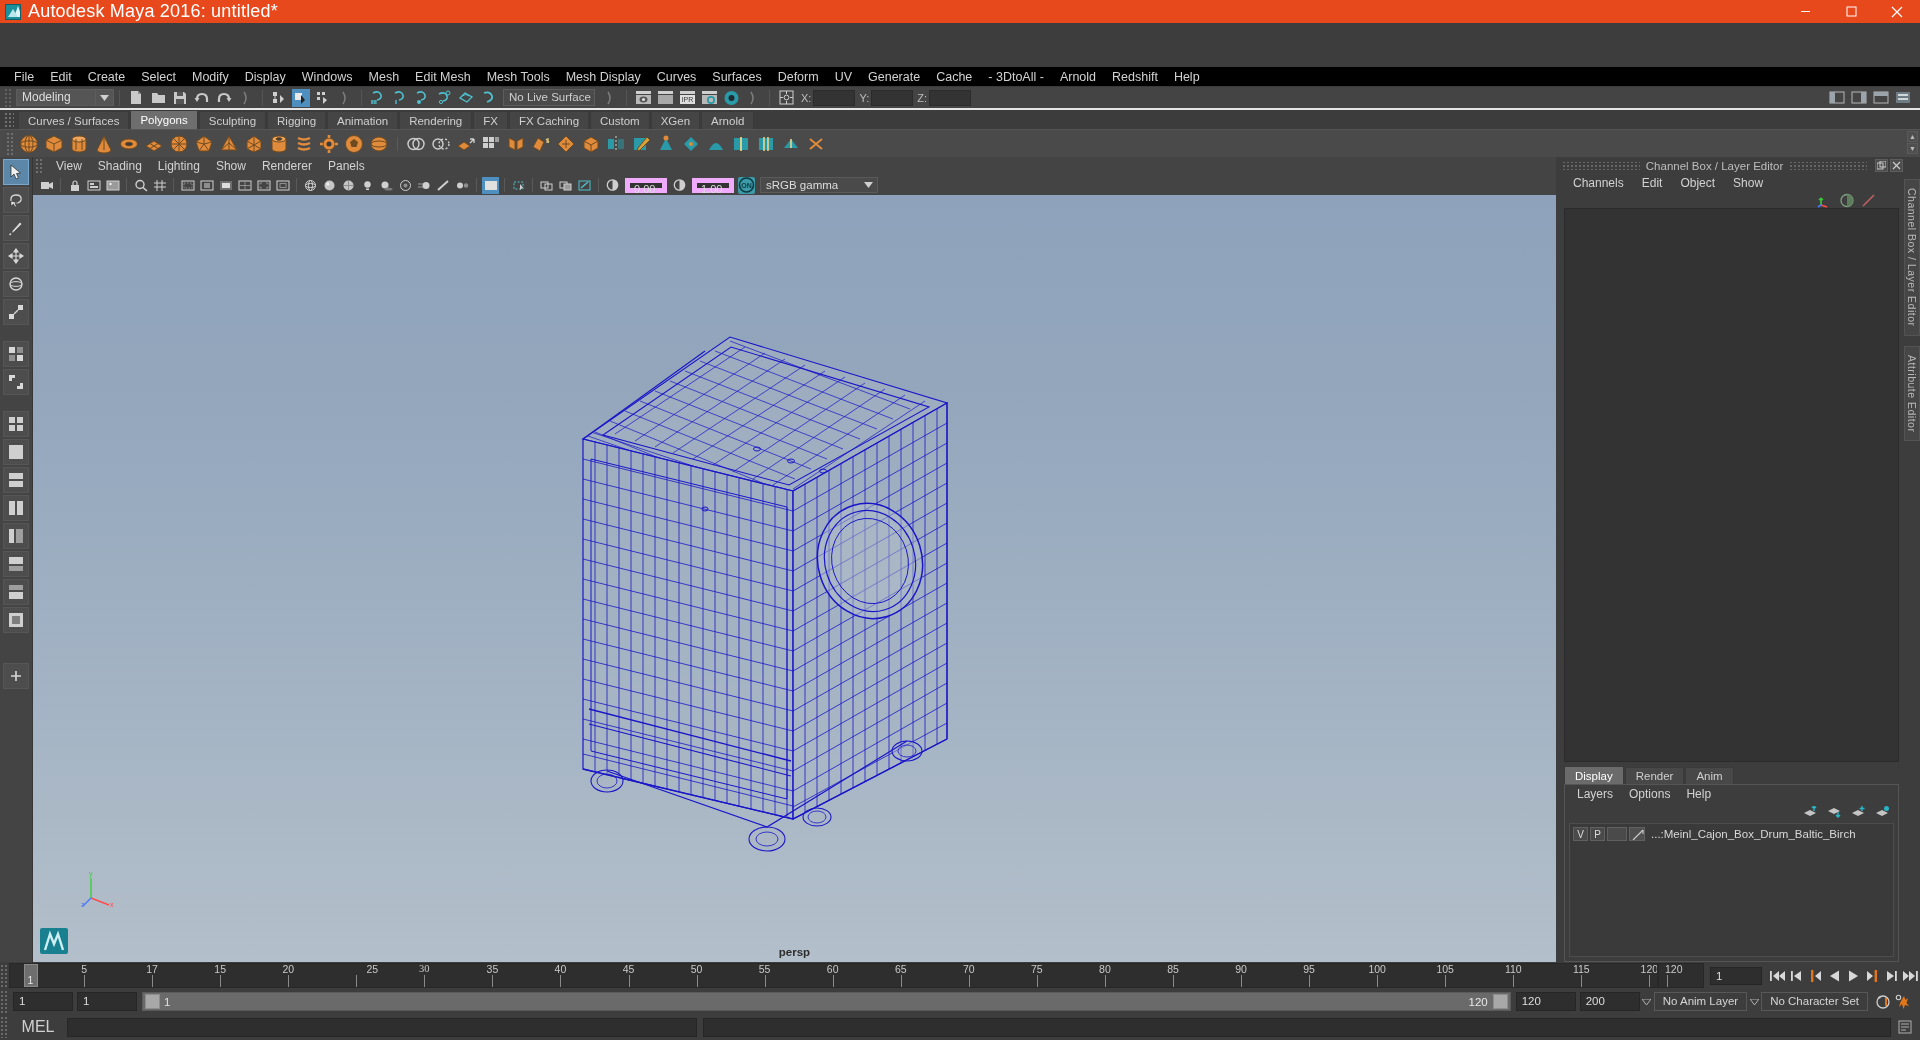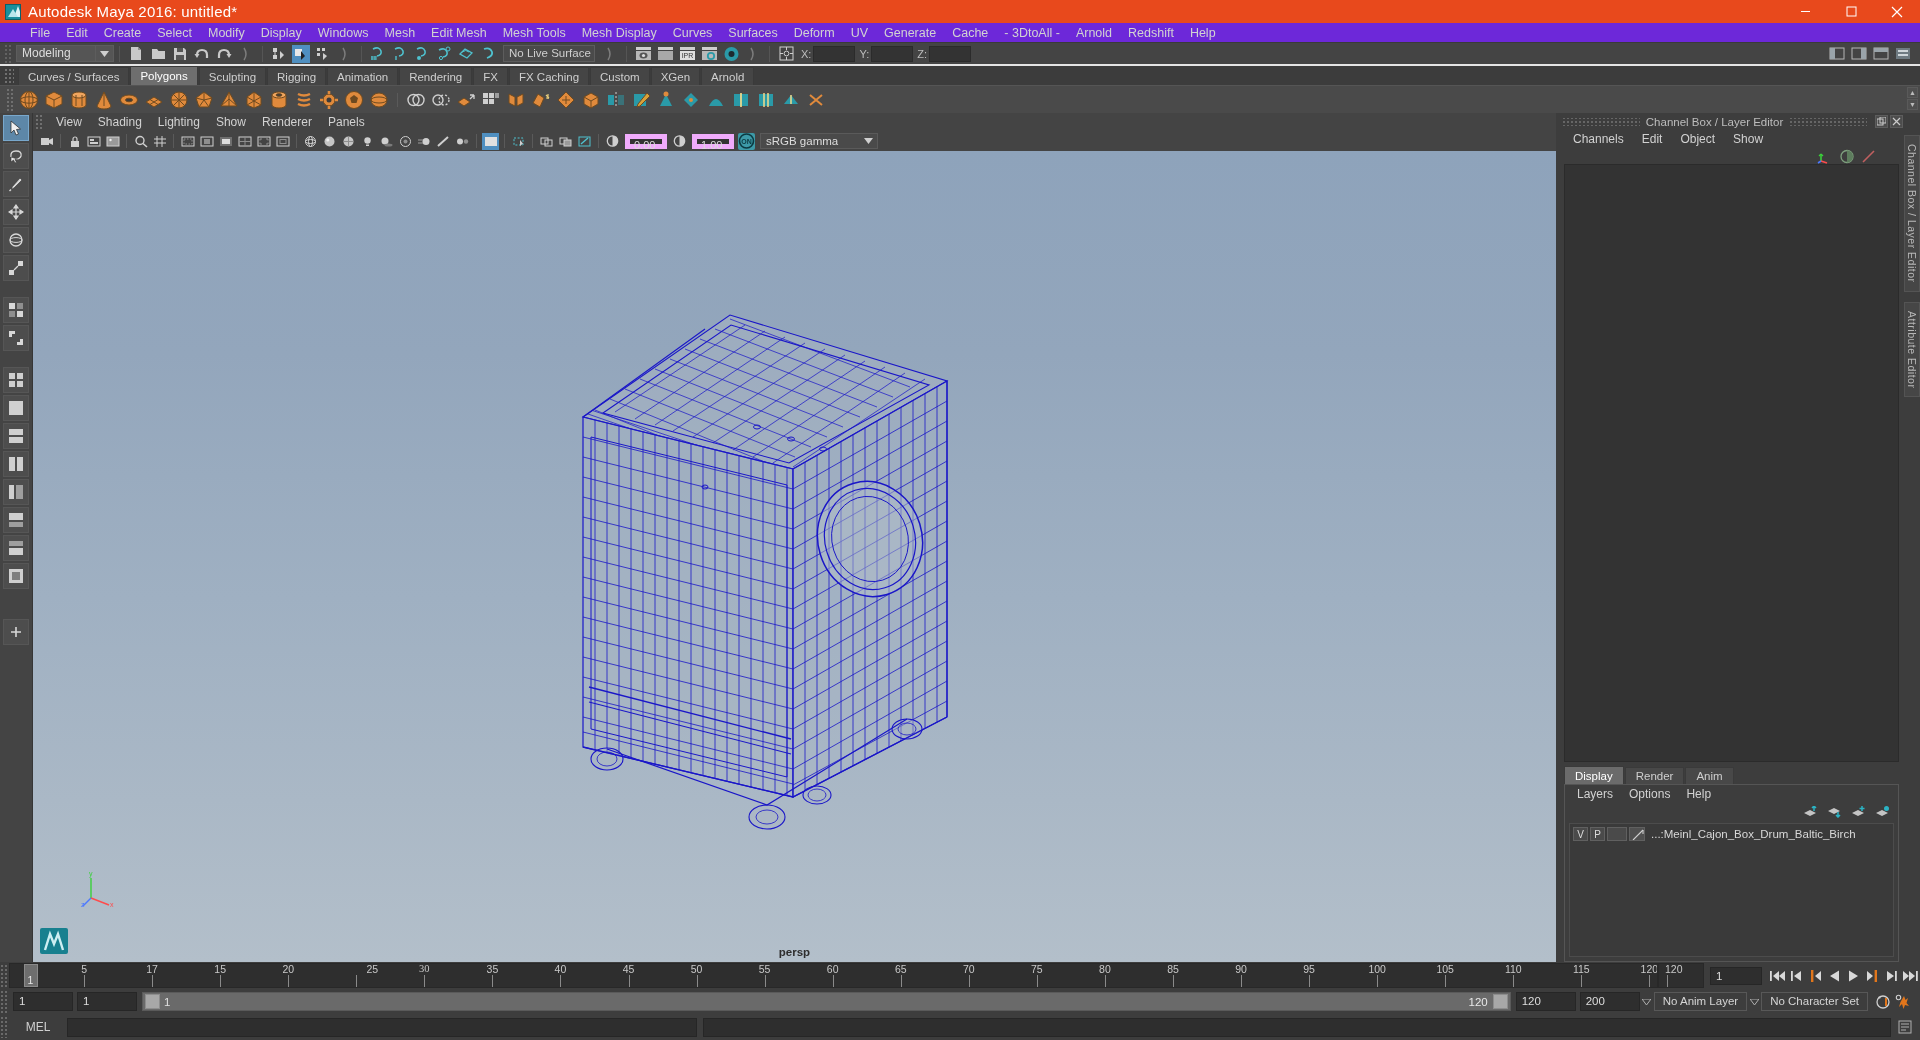--- a/index.html
+++ b/index.html
@@ -16,29 +16,29 @@
   .titlebar {
     height:23px; background:#e8491c; display:flex; align-items:center;
     flex:0 0 23px; position:relative;
   }
   .title-icon { width:16px; height:16px; margin:0 7px 0 5px; position:relative; flex:0 0 16px;}
   .title-icon .tiwrap{width:16px;height:16px;background:#1b8f9c;border:1px solid #0d5f68;position:relative;overflow:hidden;}
   .title-icon .tiwrap::after{content:"";position:absolute;left:2px;bottom:2px;width:0;height:0;
      border-left:5px solid transparent;border-right:5px solid transparent;border-bottom:8px solid #b9e7ec;}
   .title-icon .tiwrap::before{content:"";position:absolute;left:8px;bottom:2px;width:0;height:0;
      border-left:4px solid transparent;border-right:4px solid transparent;border-bottom:11px solid #dff4f6;}
-  .title-text { color:#fff; font-size:15px; letter-spacing:.2px;}
+  .title-text { color:#fff; font-size:18px; letter-spacing:.2px;}
   .win-btns { position:absolute; right:0; top:0; height:23px; display:flex; }
   .win-btn { width:46px; height:23px; display:flex; align-items:center; justify-content:center;
     color:#fff; font-size:13px; }
   .win-btn svg{display:block;}
 
   
-  .menubar { height:20px; flex:0 0 20px; background:#6d28d9; display:flex; align-items:center;
-    padding-left:22px; border-bottom:1px solid #3a3a3a;}
+  .menubar { height:20px; flex:0 0 20px; background:#000000; display:flex; align-items:center;
+    padding-left:6px; border-bottom:1px solid #3a3a3a;margin-top:44px;}
   .menubar .mi { padding:0 8px; height:20px; line-height:20px; font-size:12.5px; color:#d2d2d2;
      white-space:nowrap;}
 
   
   .statusbar { height:23px; flex:0 0 23px; background:#444; display:flex; align-items:center;
      padding-left:4px; gap:0px; border-bottom:2px solid #e5e5e5;}
   .dotgrip { width:8px; height:20px; background:
       radial-gradient(#6a6a6a 30%, transparent 31%) 0 0/4px 4px; opacity:.8; flex:0 0 8px;}
   .modeSelect { width:80px; height:17px; background:#555; border:1px solid #5d5d5d;
      color:#ddd; font-size:12px; padding-left:5px; line-height:15px; margin-left:4px; position:relative;}
@@ -171,21 +171,21 @@
   .rb-lbl{font-size:11.5px;color:#e0e0e0;margin-left:4px;}
   .rb-right{position:absolute;right:2px;display:flex;align-items:center;gap:3px;}
   .rb-rlbl{font-size:11.5px;color:#e8e8e8;}
   .dropdownlite { width:14px; height:19px; display:flex; align-items:center; justify-content:center;}
   .combo { height:19px; background:#3d3d3d; border:1px solid #585858; color:#d5d5d5; font-size:11.5px;
      line-height:17px; padding:0 8px; }
 
   
   .cmdline { flex:0 0 26px; background:#3d3d3d; display:flex; align-items:center; }
   .cmd-grip{width:9px;height:22px;background:radial-gradient(#6a6a6a 30%, transparent 31%) 0 0/4px 4px;flex:0 0 9px;}
-  .cmd-lbl { width:58px; text-align:center; font-size:12px; color:#d0d0d0;}
+  .cmd-lbl { width:58px; text-align:center; font-size:16px; color:#d0d0d0;}
   .cmd-input { flex:0 0 630px; height:19px; background:#2e2e2e; border:1px solid #262626;}
   .cmd-input2 { flex:1 1 auto; height:19px; background:#2e2e2e; border:1px solid #262626; margin-left:6px;
      margin-right:4px;}
 
   
   .helpline { flex:0 0 22px; background:#3d3d3d; display:flex; align-items:center; }
   .hl-grip{width:9px;height:18px;background:radial-gradient(#6a6a6a 30%, transparent 31%) 0 0/4px 4px;flex:0 0 9px;}
   .hl-text { font-size:11.5px; color:#c9c9c9; margin-left:6px;}
 
   svg { display:block; }

